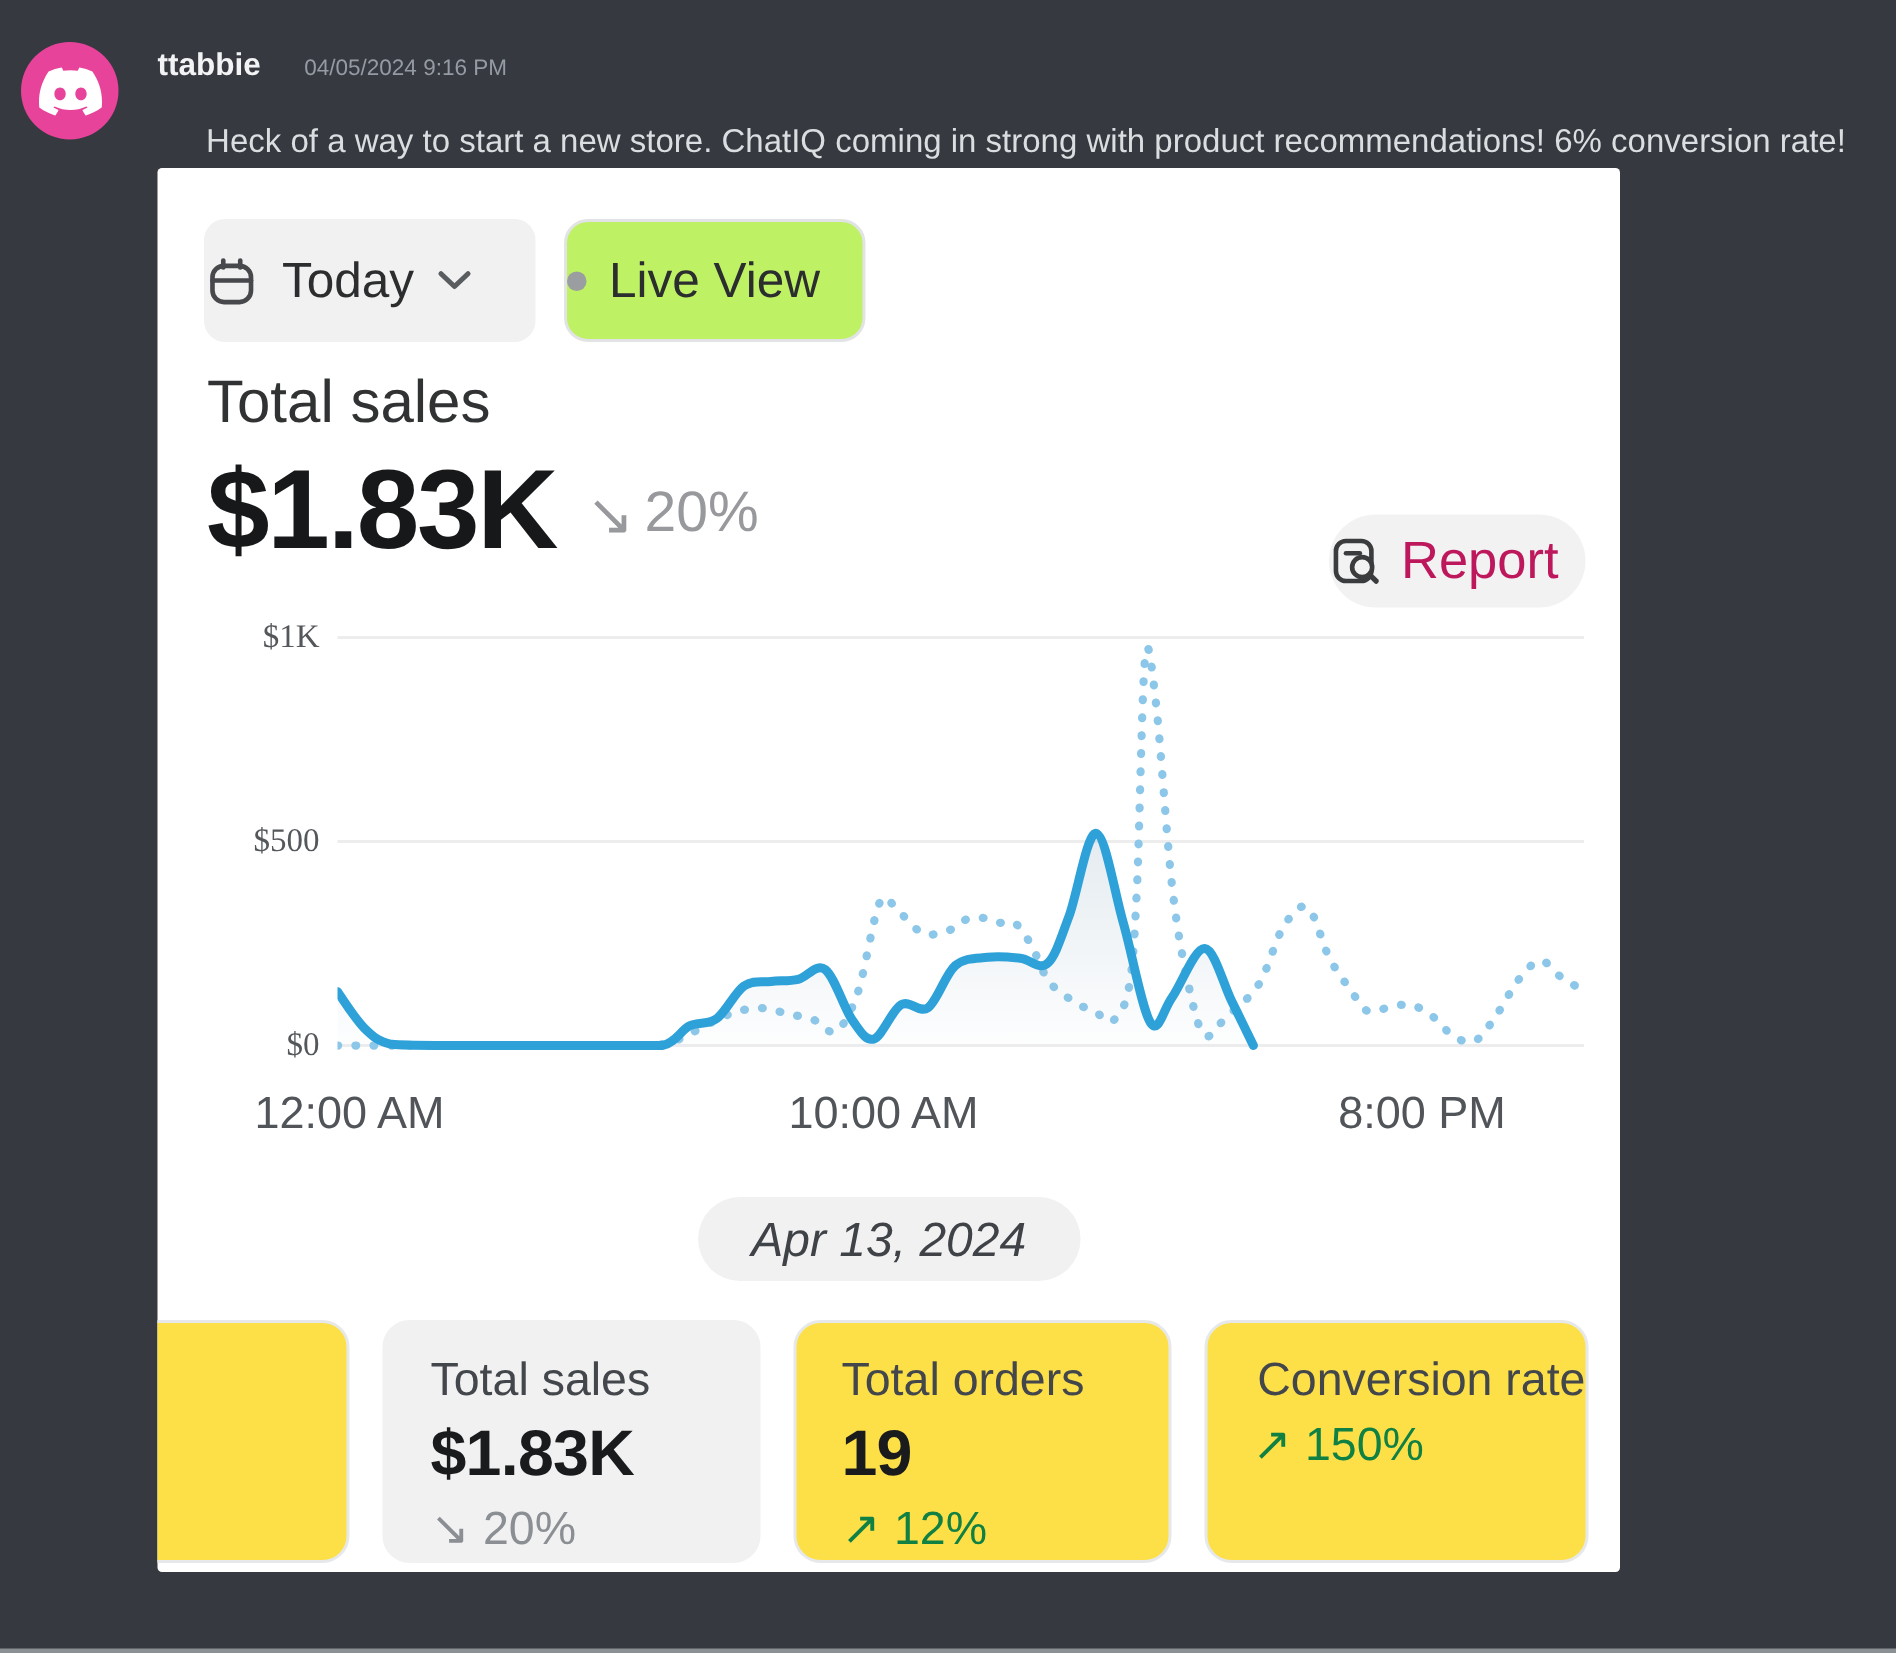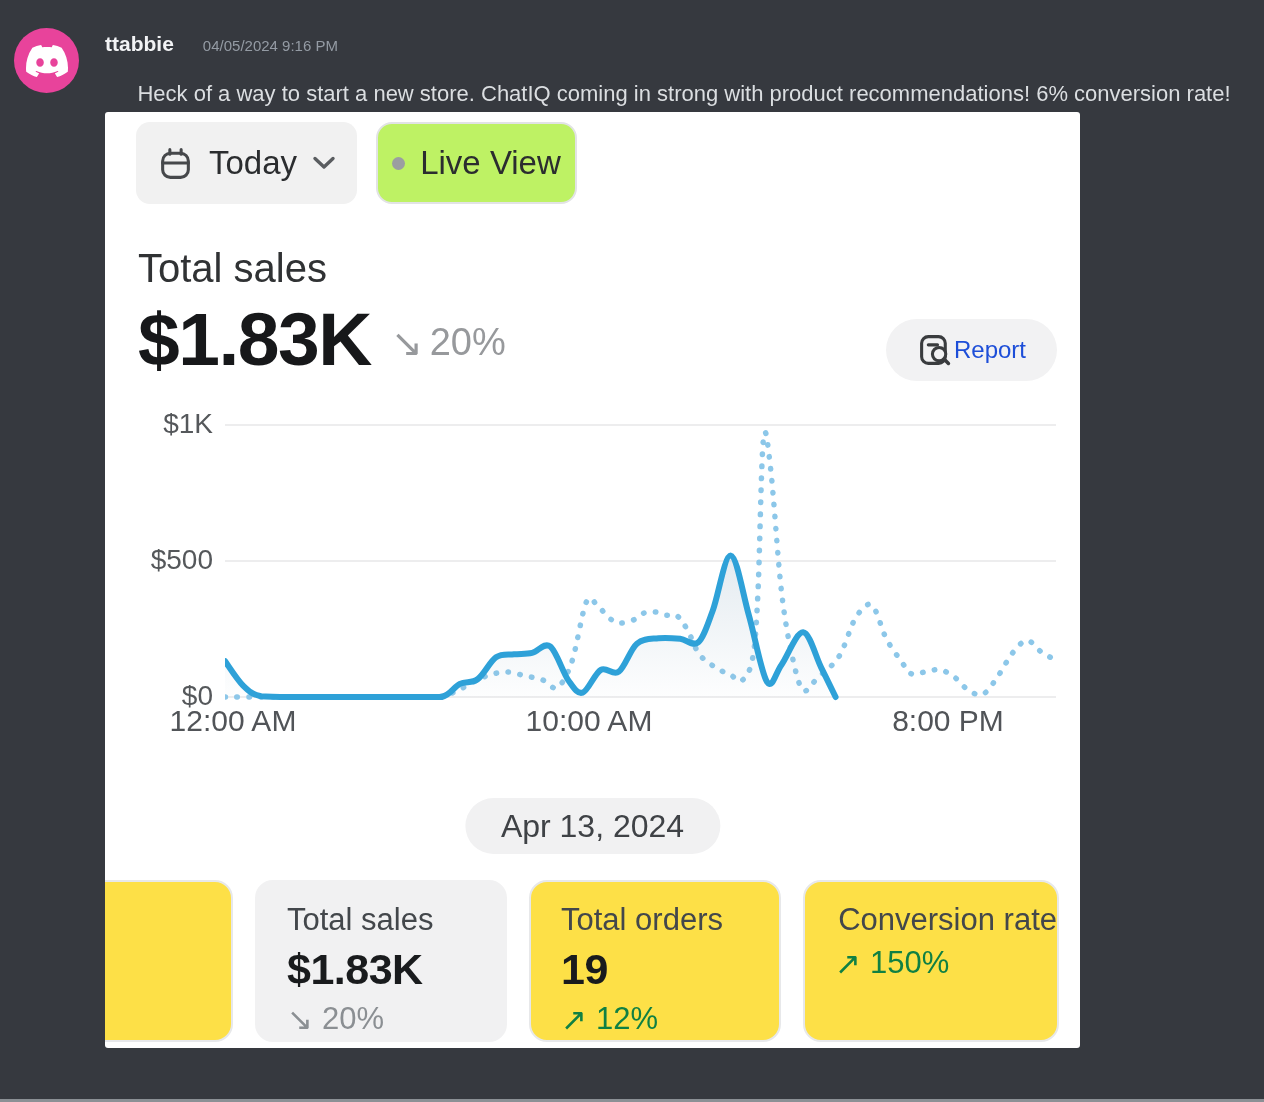--- a/index.html
+++ b/index.html
@@ -23,61 +23,61 @@
   .username { font-size:21px; font-weight:700; color:#f2f3f5; cursor:pointer; }
   .timestamp { font-size:15px; color:#949ba4;text-align:center; }
   .msg-text { position:absolute; left:105px; top:79px; width:1158px; font-size:22px; color:#dbdee1; line-height:29px;text-align:center; }
 
   
   .embed {
     position:absolute; left:105px; top:112px; width:975px; height:936px;
     background:#ffffff; border-radius:3px; overflow:hidden; color:#202223;
   }
 
-  .btn { display:flex; align-items:center; justify-content:center; cursor:pointer; }
+  .btn { display:flex; align-items:center; cursor:pointer;margin-top:24px; }
   .btn-today {
     position:absolute; left:31px; top:10px; width:221px; height:82px;
     background:#f1f1f1; border-radius:14px; gap:15px; font-size:33px; color:#2b2d2f;
   }
   .btn-live {
     position:absolute; left:271px; top:10px; width:201px; height:82px;
     background:#bef264; border:2px solid #e2e3e5; border-radius:16px;
     gap:15px; font-size:33px; color:#2b2d2f;
   }
   .live-dot { width:13px; height:13px; border-radius:50%; background:#9b9ea1; }
 
   .metric-title { position:absolute; left:33px; top:134px; font-size:40px; color:#303234; }
   .metric-value-row { position:absolute; left:33px; top:184px; display:flex; align-items:center; gap:20px; }
   .metric-value { font-size:75px; font-weight:700; color:#17181a; letter-spacing:-1.5px; }
   .metric-delta { font-size:38px; color:#97999c; font-weight:500; margin-top:8px; display:flex; gap:7px; }
 
   .btn-report {
     position:absolute; left:781px; top:207px; width:171px; height:62px;
-    background:#f2f2f3; border-radius:31px; font-size:24px; color:#1d4ed8;
+    background:#f2f2f3; border-radius:31px; gap:11px; font-size:35px; color:#be185d;
   }
 
   .gridline { position:absolute; left:120px; width:831px; height:2px; background:#ededee; }
   .g-1k  { top:312px; } .g-500 { top:448px; } .g-0 { top:584px; }
 
   .ylabel {
     position:absolute; left:0; width:108px; text-align:right;
-    font-size:28px; color:#55585b; transform:translateY(-52%);
+    font-size:22px; color:#55585b; transform:translateY(-52%);font-family:Liberation Serif, serif;
   }
   .y-1k { top:313px; } .y-500 { top:449px; } .y-0 { top:585px; }
 
-  .xlabel { position:absolute; top:592px; font-size:30px; color:#515458; transform:translateX(-50%); white-space:nowrap; }
+  .xlabel { position:absolute; top:614px; font-size:30px; color:#515458; transform:translateX(-50%); white-space:nowrap; }
   .x-0  { left:128px; } .x-10 { left:484px; } .x-20 { left:843px; }
 
   .chart-svg { position:absolute; left:120px; top:280px; }
 
   .date-pill {
     position:absolute; top:686px; left:50%; transform:translateX(-50%);
     height:56px; border-radius:28px; background:#f1f1f2;
     display:flex; align-items:center; padding:0 36px;
-    font-size:32px; color:#3f4246; white-space:nowrap;
+    font-size:32px; color:#3f4246; white-space:nowrap;font-style:italic;
   }
 
   .cards { position:absolute; top:768px; left:-170px; display:flex; gap:22px; }
   .card {
     height:162px; border-radius:18px; background:#fde047;
     border:2px solid #e7e8ea; padding:20px 0 0 30px; cursor:pointer;
   }
   .card.selected { background:#f1f1f2; border-color:#f1f1f2; }
   .c1 { width:298px; } .c2 { width:252px; } .c3 { width:252px; } .c4 { width:256px;text-align:right; }
   .card-label { font-size:31px; color:#43474b; }

